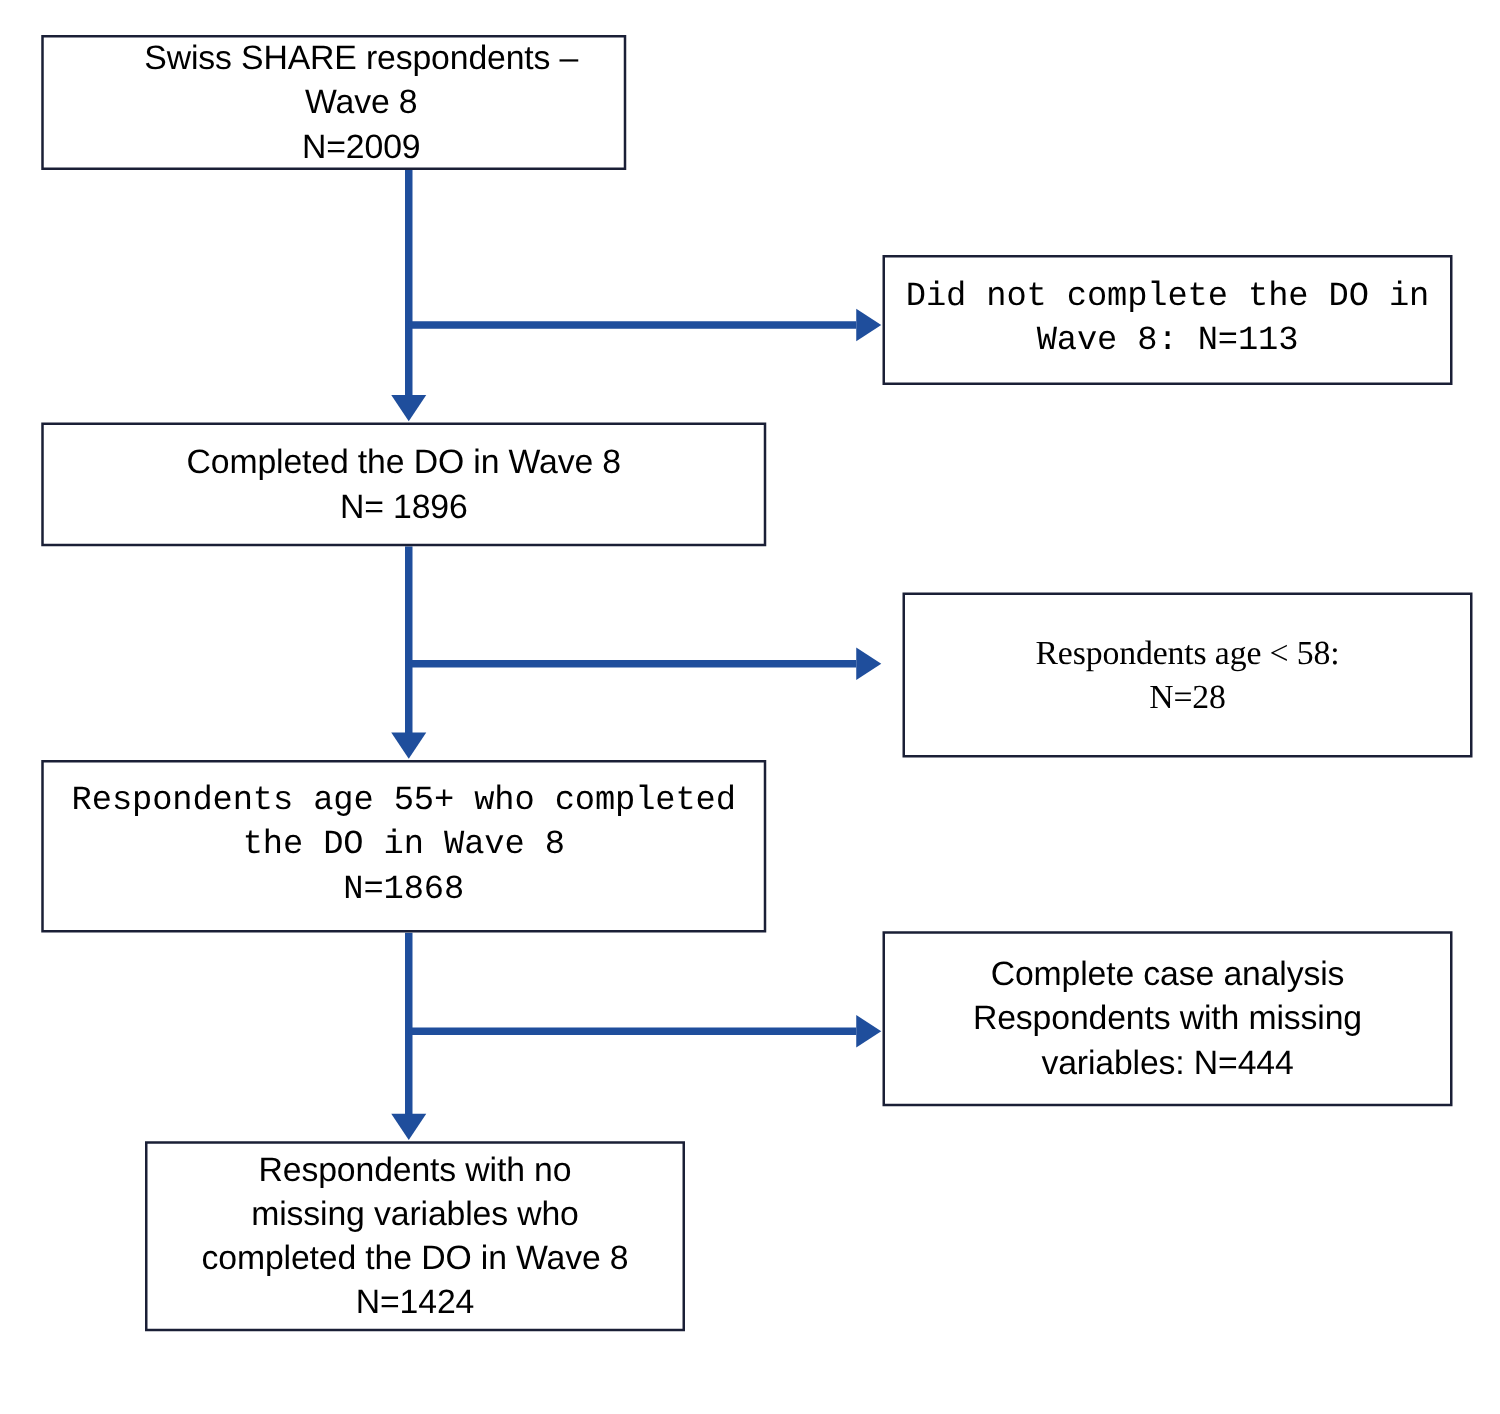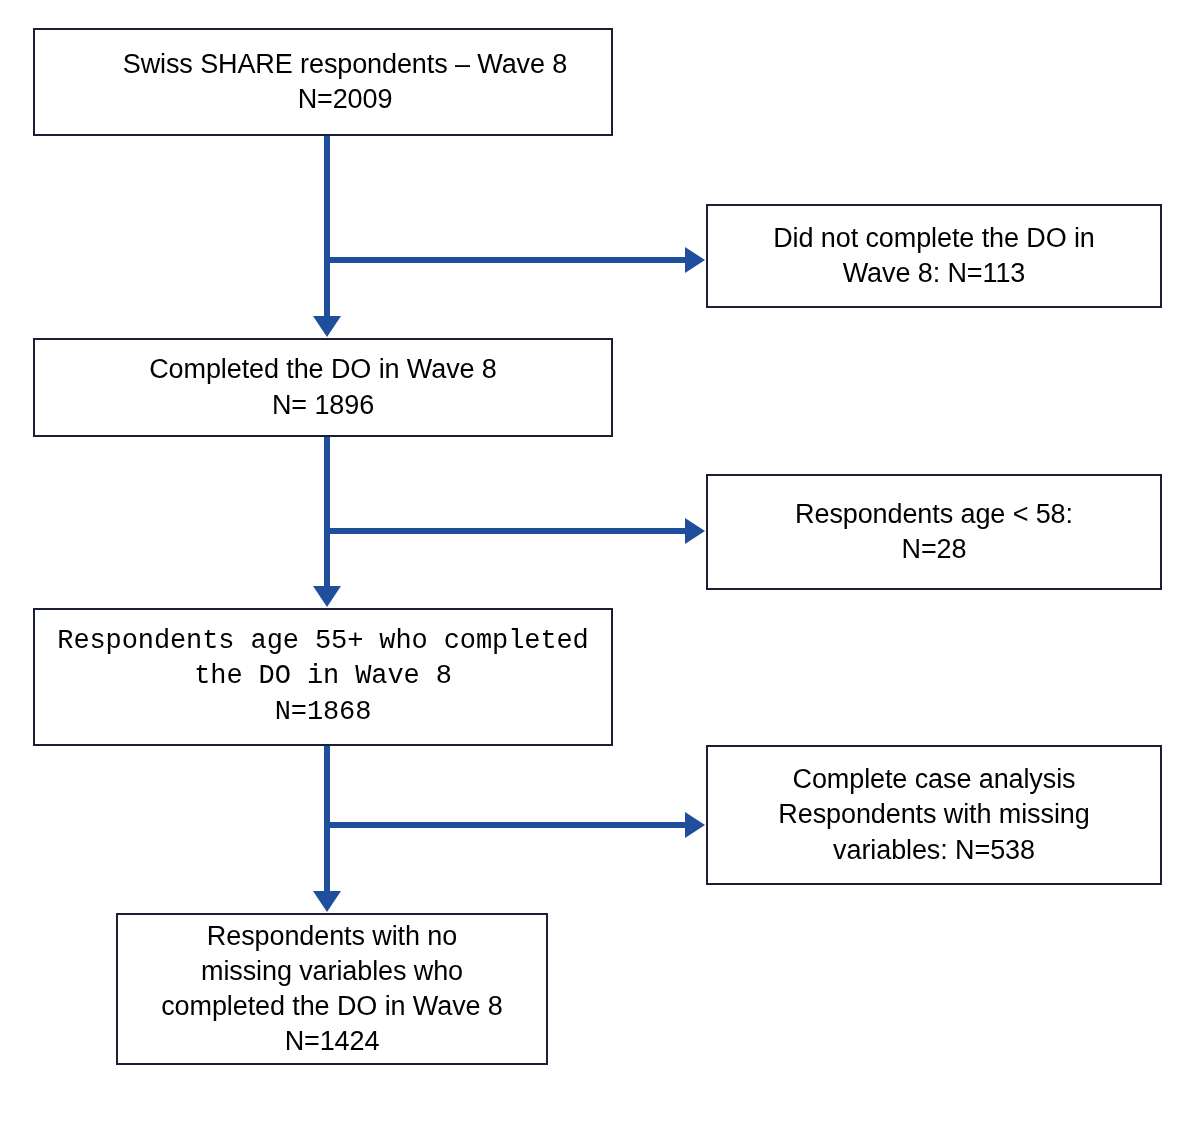--- a/index.html
+++ b/index.html
@@ -86,50 +86,50 @@
   <div class="v-line" style="left:324px; top:437px; height:151px;"></div>
   <div class="arrow-down" style="left:313px; top:586px;"></div>
   <div class="h-line" style="left:327px; top:528px; width:358px;"></div>
   <div class="arrow-right" style="left:685px; top:518px;"></div>
 
   <div class="v-line" style="left:324px; top:746px; height:147px;"></div>
   <div class="arrow-down" style="left:313px; top:891px;"></div>
   <div class="h-line" style="left:327px; top:822px; width:358px;"></div>
   <div class="arrow-right" style="left:685px; top:812px;"></div>
 
-  <div class="flow-box" style="left:33px; top:28px; width:580px; height:108px;padding-left:44px;">
+  <div class="flow-box" style="left:33px; top:28px; width:468px; height:108px;padding-left:44px;">
     <span class="box-text">Swiss SHARE respondents – Wave 8
 N=2009</span>
   </div>
 
-  <div class="flow-box" style="left:706px; top:204px; width:456px; height:104px;">
+  <div class="flow-box" style="left:706px; top:204px; width:456px; height:104px;font-family:Liberation Mono, monospace;">
     <span class="box-text">Did not complete the DO in
 Wave 8: N=113</span>
   </div>
 
   <div class="flow-box" style="left:33px; top:338px; width:580px; height:99px;">
     <span class="box-text">Completed the DO in Wave 8
 N= 1896</span>
   </div>
 
-  <div class="flow-box" style="left:706px; top:474px; width:456px; height:116px;">
+  <div class="flow-box" style="left:722px; top:474px; width:456px; height:132px;font-family:Liberation Serif, serif;">
     <span class="box-text">Respondents age &lt; 58:
 N=28</span>
   </div>
 
   <div class="flow-box" style="left:33px; top:608px; width:580px; height:138px;font-family:Liberation Mono, monospace;">
     <span class="box-text">Respondents age 55+ who completed
 the DO in Wave 8
 N=1868</span>
   </div>
 
   <div class="flow-box" style="left:706px; top:745px; width:456px; height:140px;">
     <span class="box-text">Complete case analysis
 Respondents with missing
-variables: N=538</span>
+variables: N=444</span>
   </div>
 
   <div class="flow-box" style="left:116px; top:913px; width:432px; height:152px;">
     <span class="box-text">Respondents with no
 missing variables who
 completed the DO in Wave 8
 N=1424</span>
   </div>
 
 </div>

